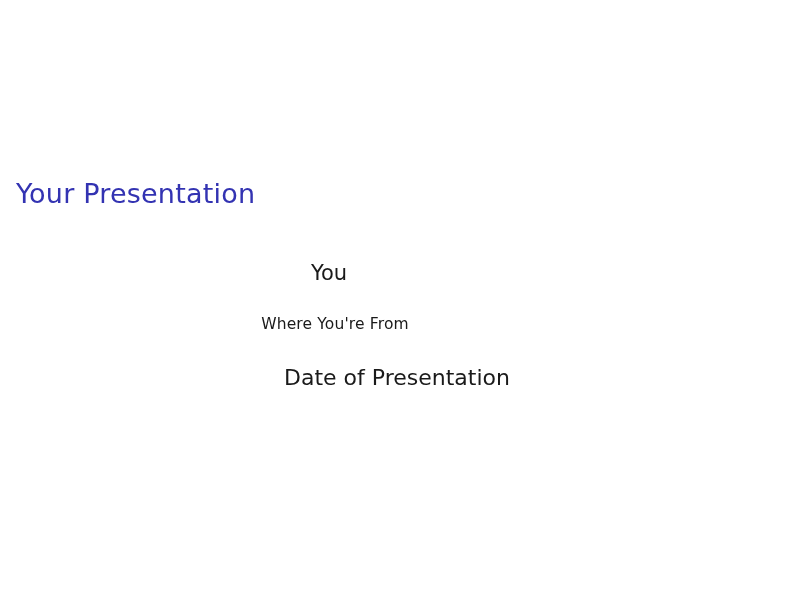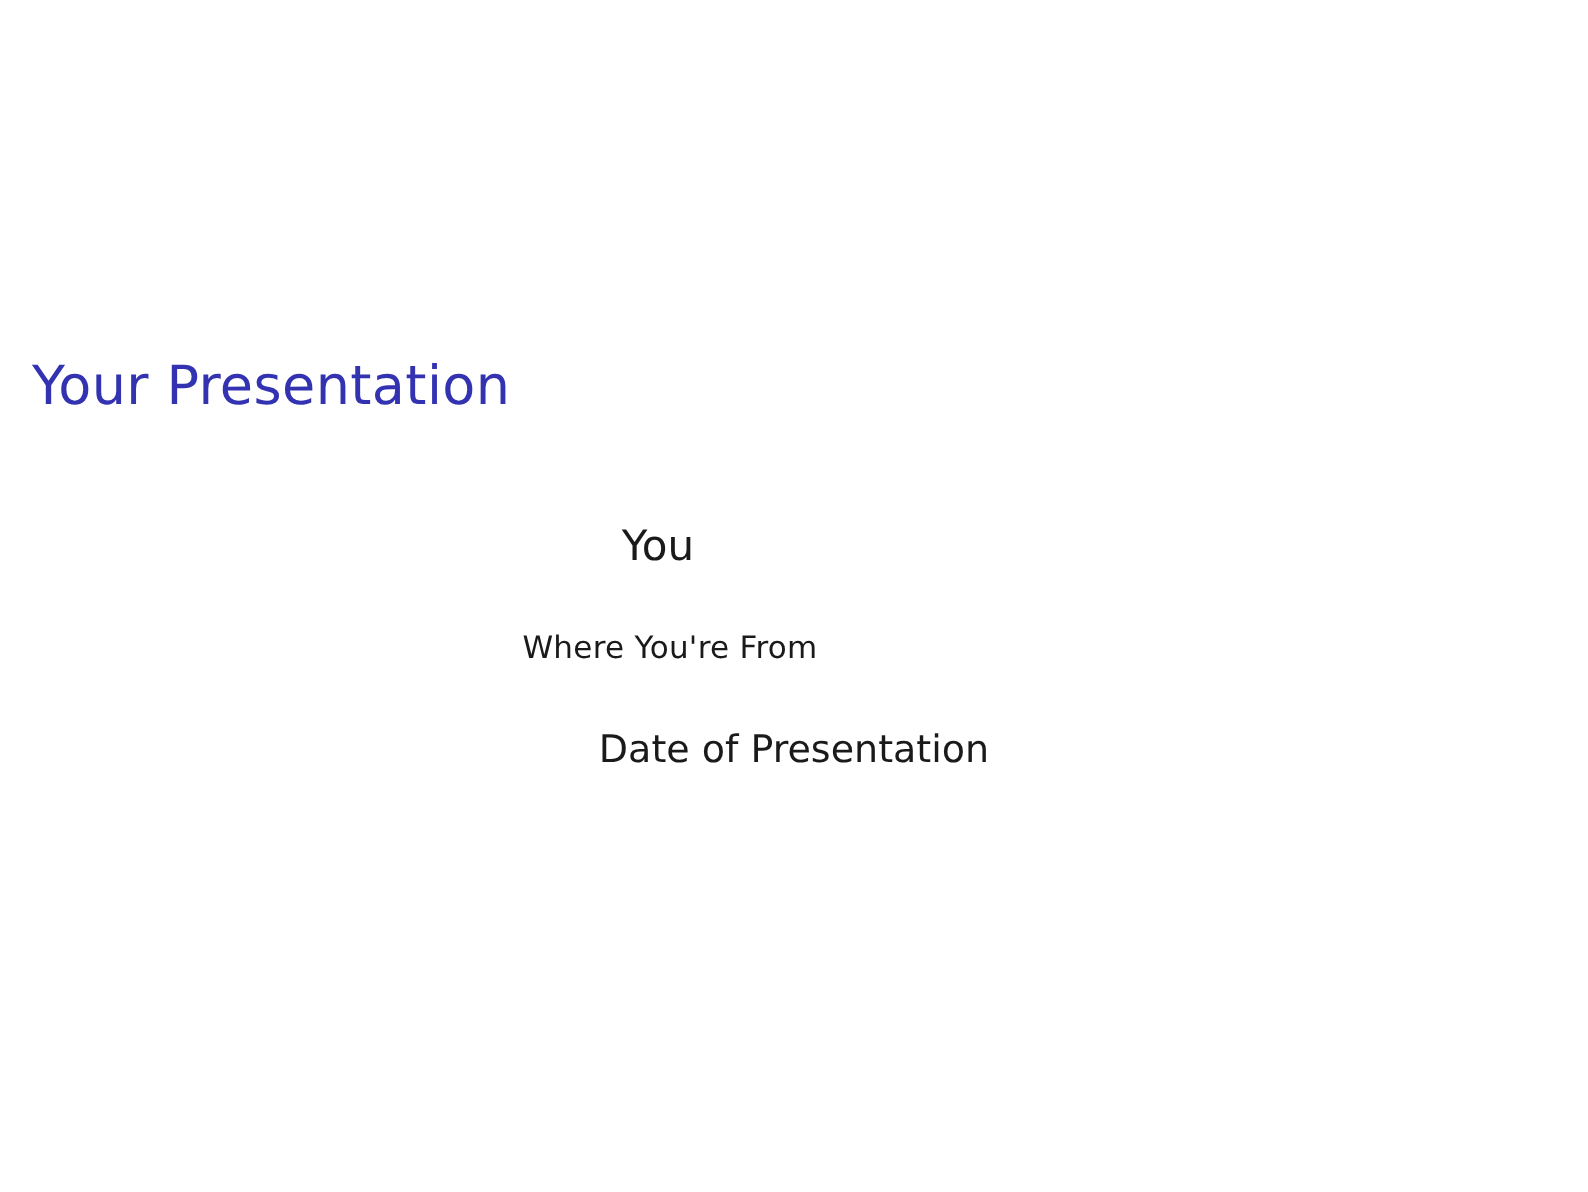--- a/index.html
+++ b/index.html
@@ -73,21 +73,21 @@
     color: #1a1a1a;
     white-space: pre;
   }
 
   .date {
     position: absolute;
     left: 0;
     top: 365px;
     width: 794px;
     text-align: center;
-    font-size: 19px;
+    font-size: 22px;
     font-weight: 400;
     line-height: 1.15;
     color: #1a1a1a;
     white-space: pre;
   }
 </style>
 </head>
 <body>
 
 <div class="slide">

